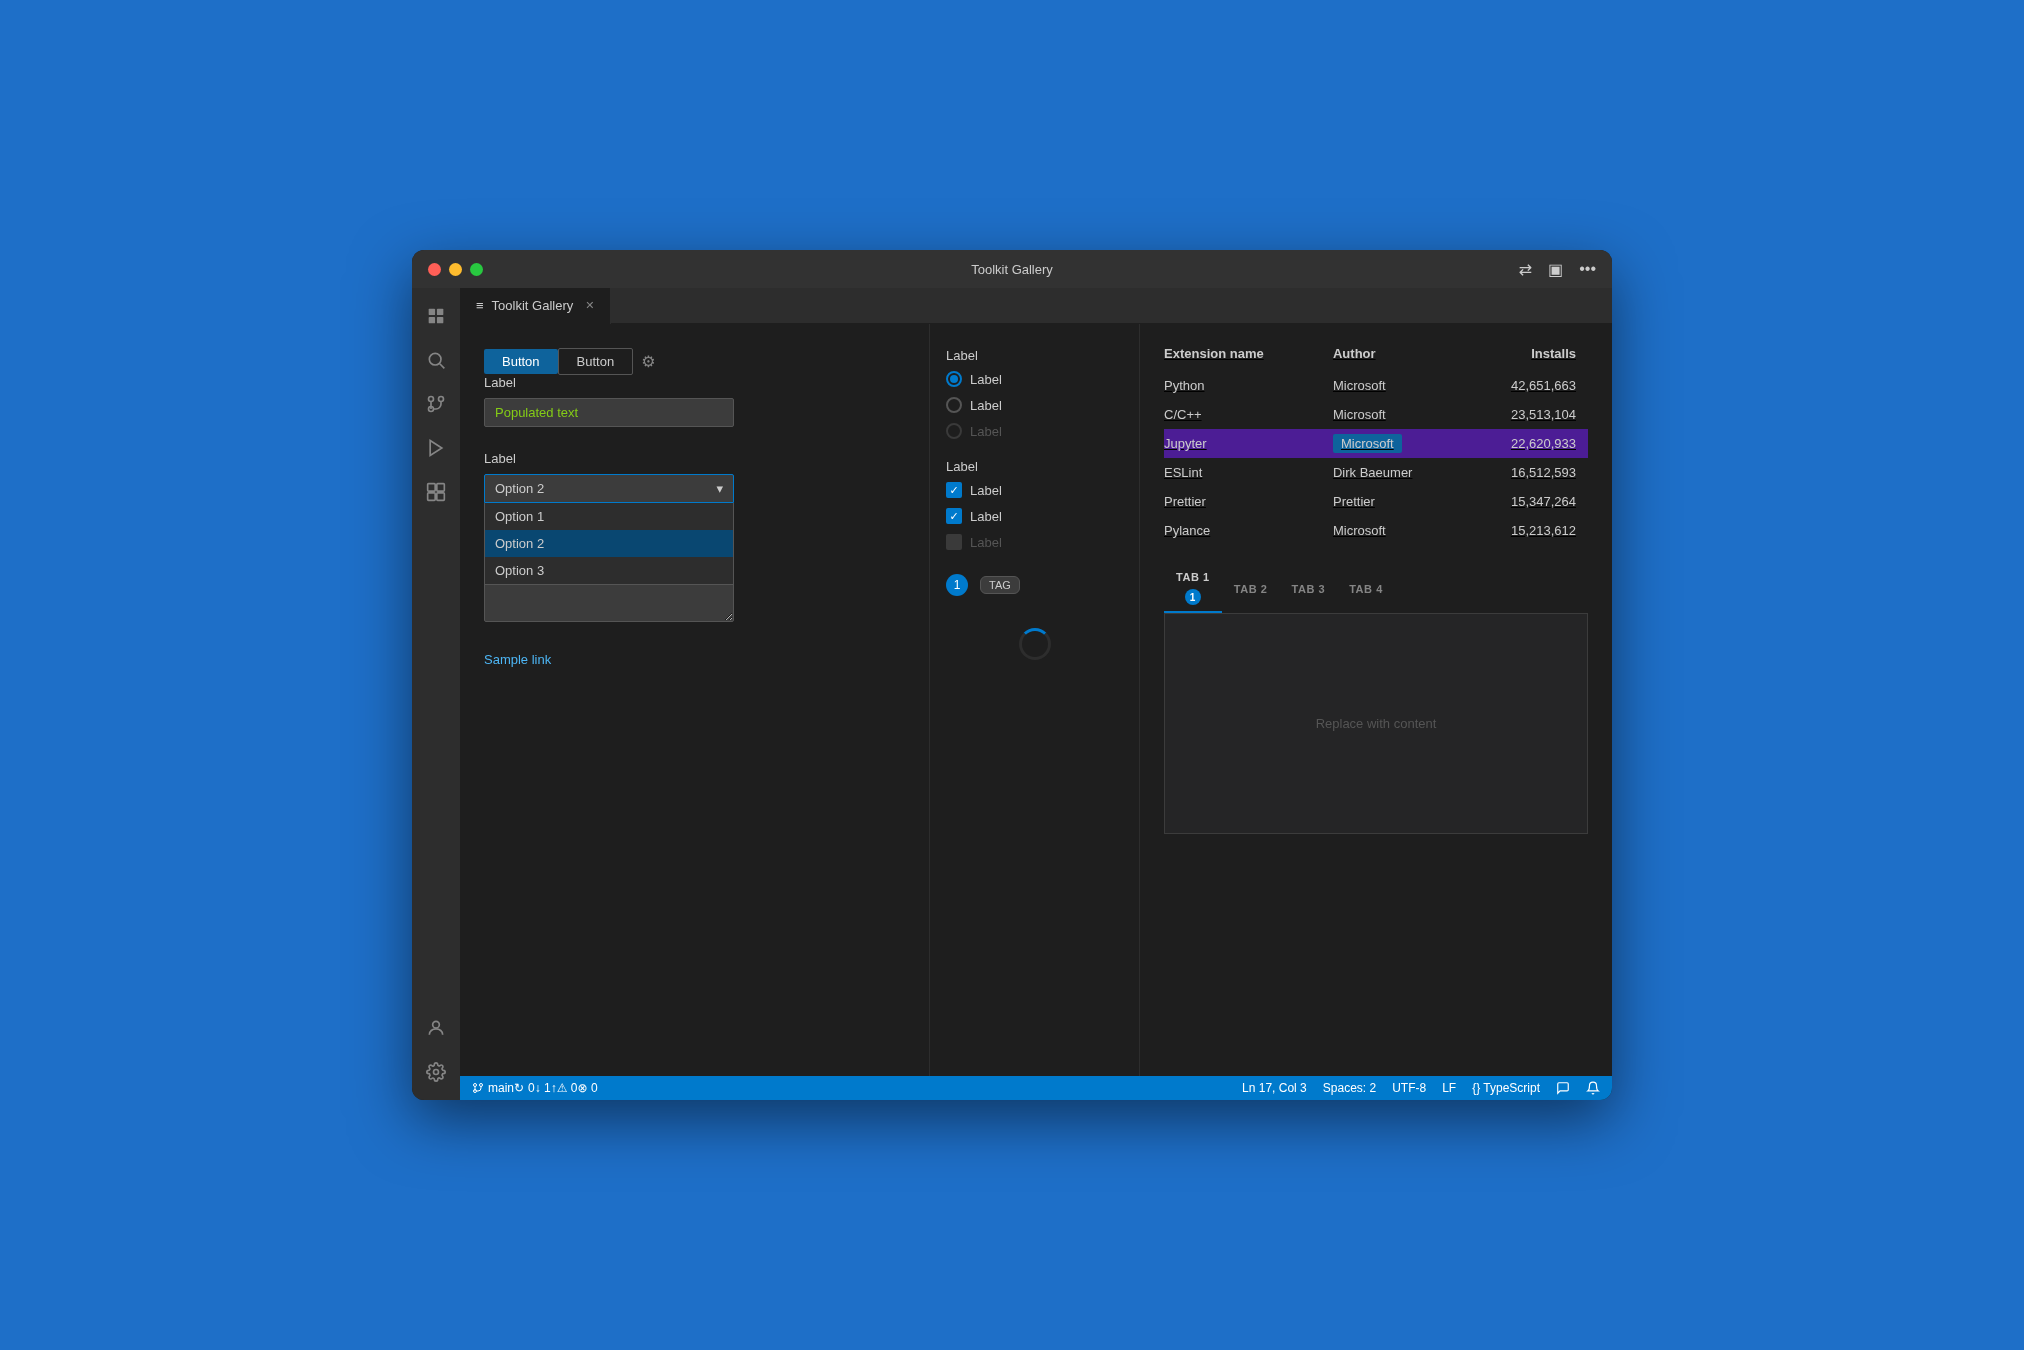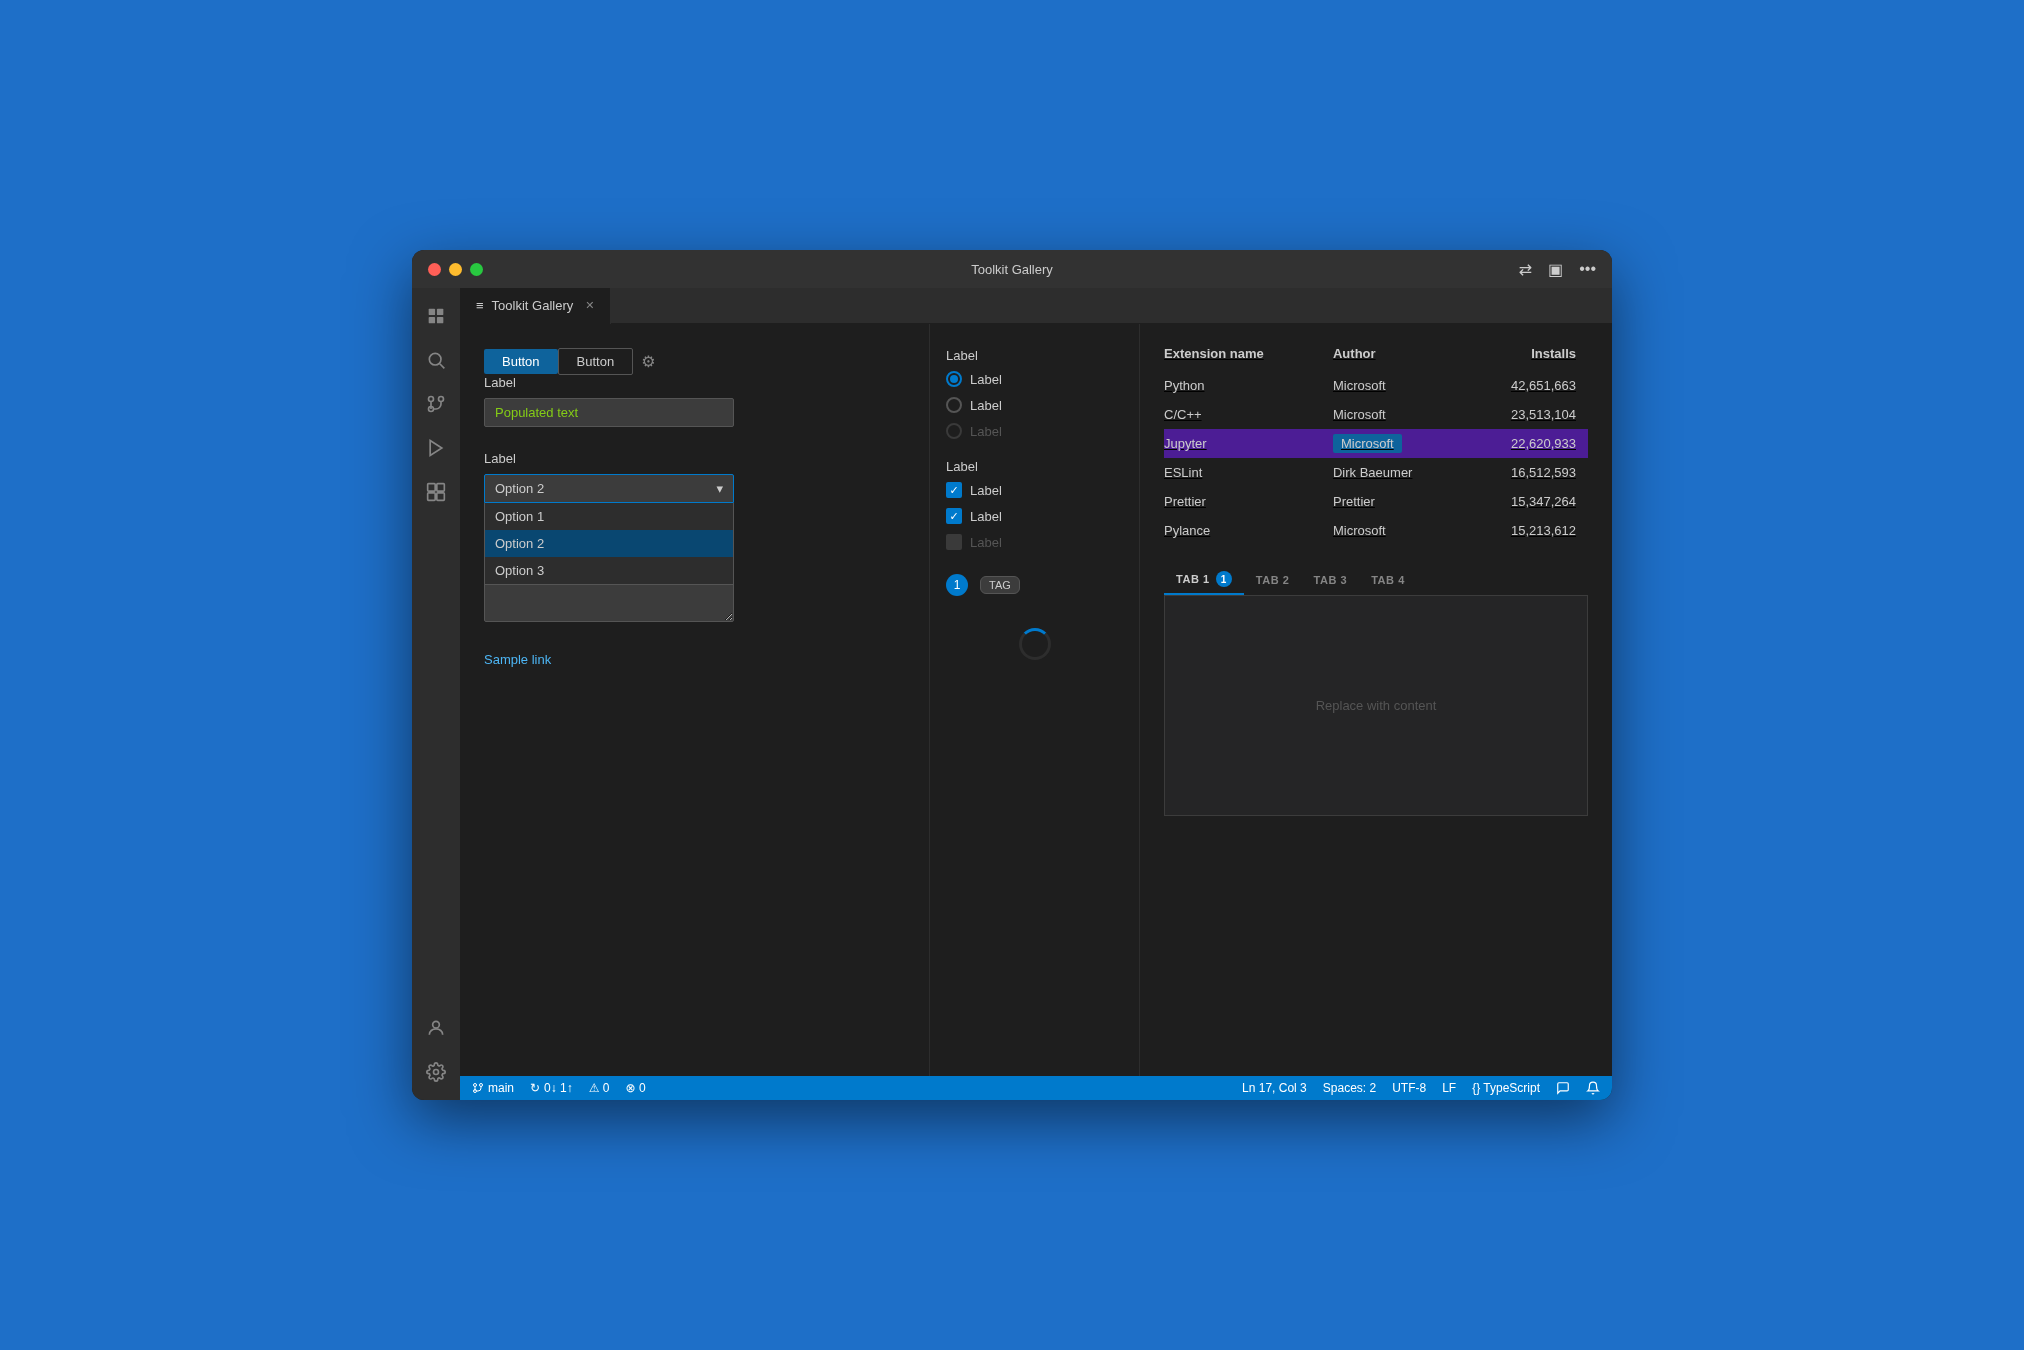--- a/index.html
+++ b/index.html
@@ -384,20 +384,21 @@
       font-size: 11px;
       font-weight: 600;
       letter-spacing: 0.05em;
       color: #858585;
       padding: 6px 12px;
       cursor: pointer;
       display: flex;
       align-items: center;
       gap: 6px;
       text-transform: uppercase;
+      flex-direction: column;
     }
     .inner-tab.active {
       color: #cccccc;
       border-bottom: 2px solid #007acc;
     }
     .inner-tab-badge {
       background: #007acc;
       color: white;
       font-size: 10px;
       width: 16px;
@@ -422,21 +423,21 @@
       font-size: 13px;
     }
 
     
     .status-bar {
       background: #007acc;
       height: 24px;
       display: flex;
       align-items: center;
       padding: 0 12px;
-      gap: 16px;
+      gap: 0;
       flex-shrink: 0;
     }
     .status-item {
       display: flex;
       align-items: center;
       gap: 4px;
       color: white;
       font-size: 12px;
     }
     .status-right {

